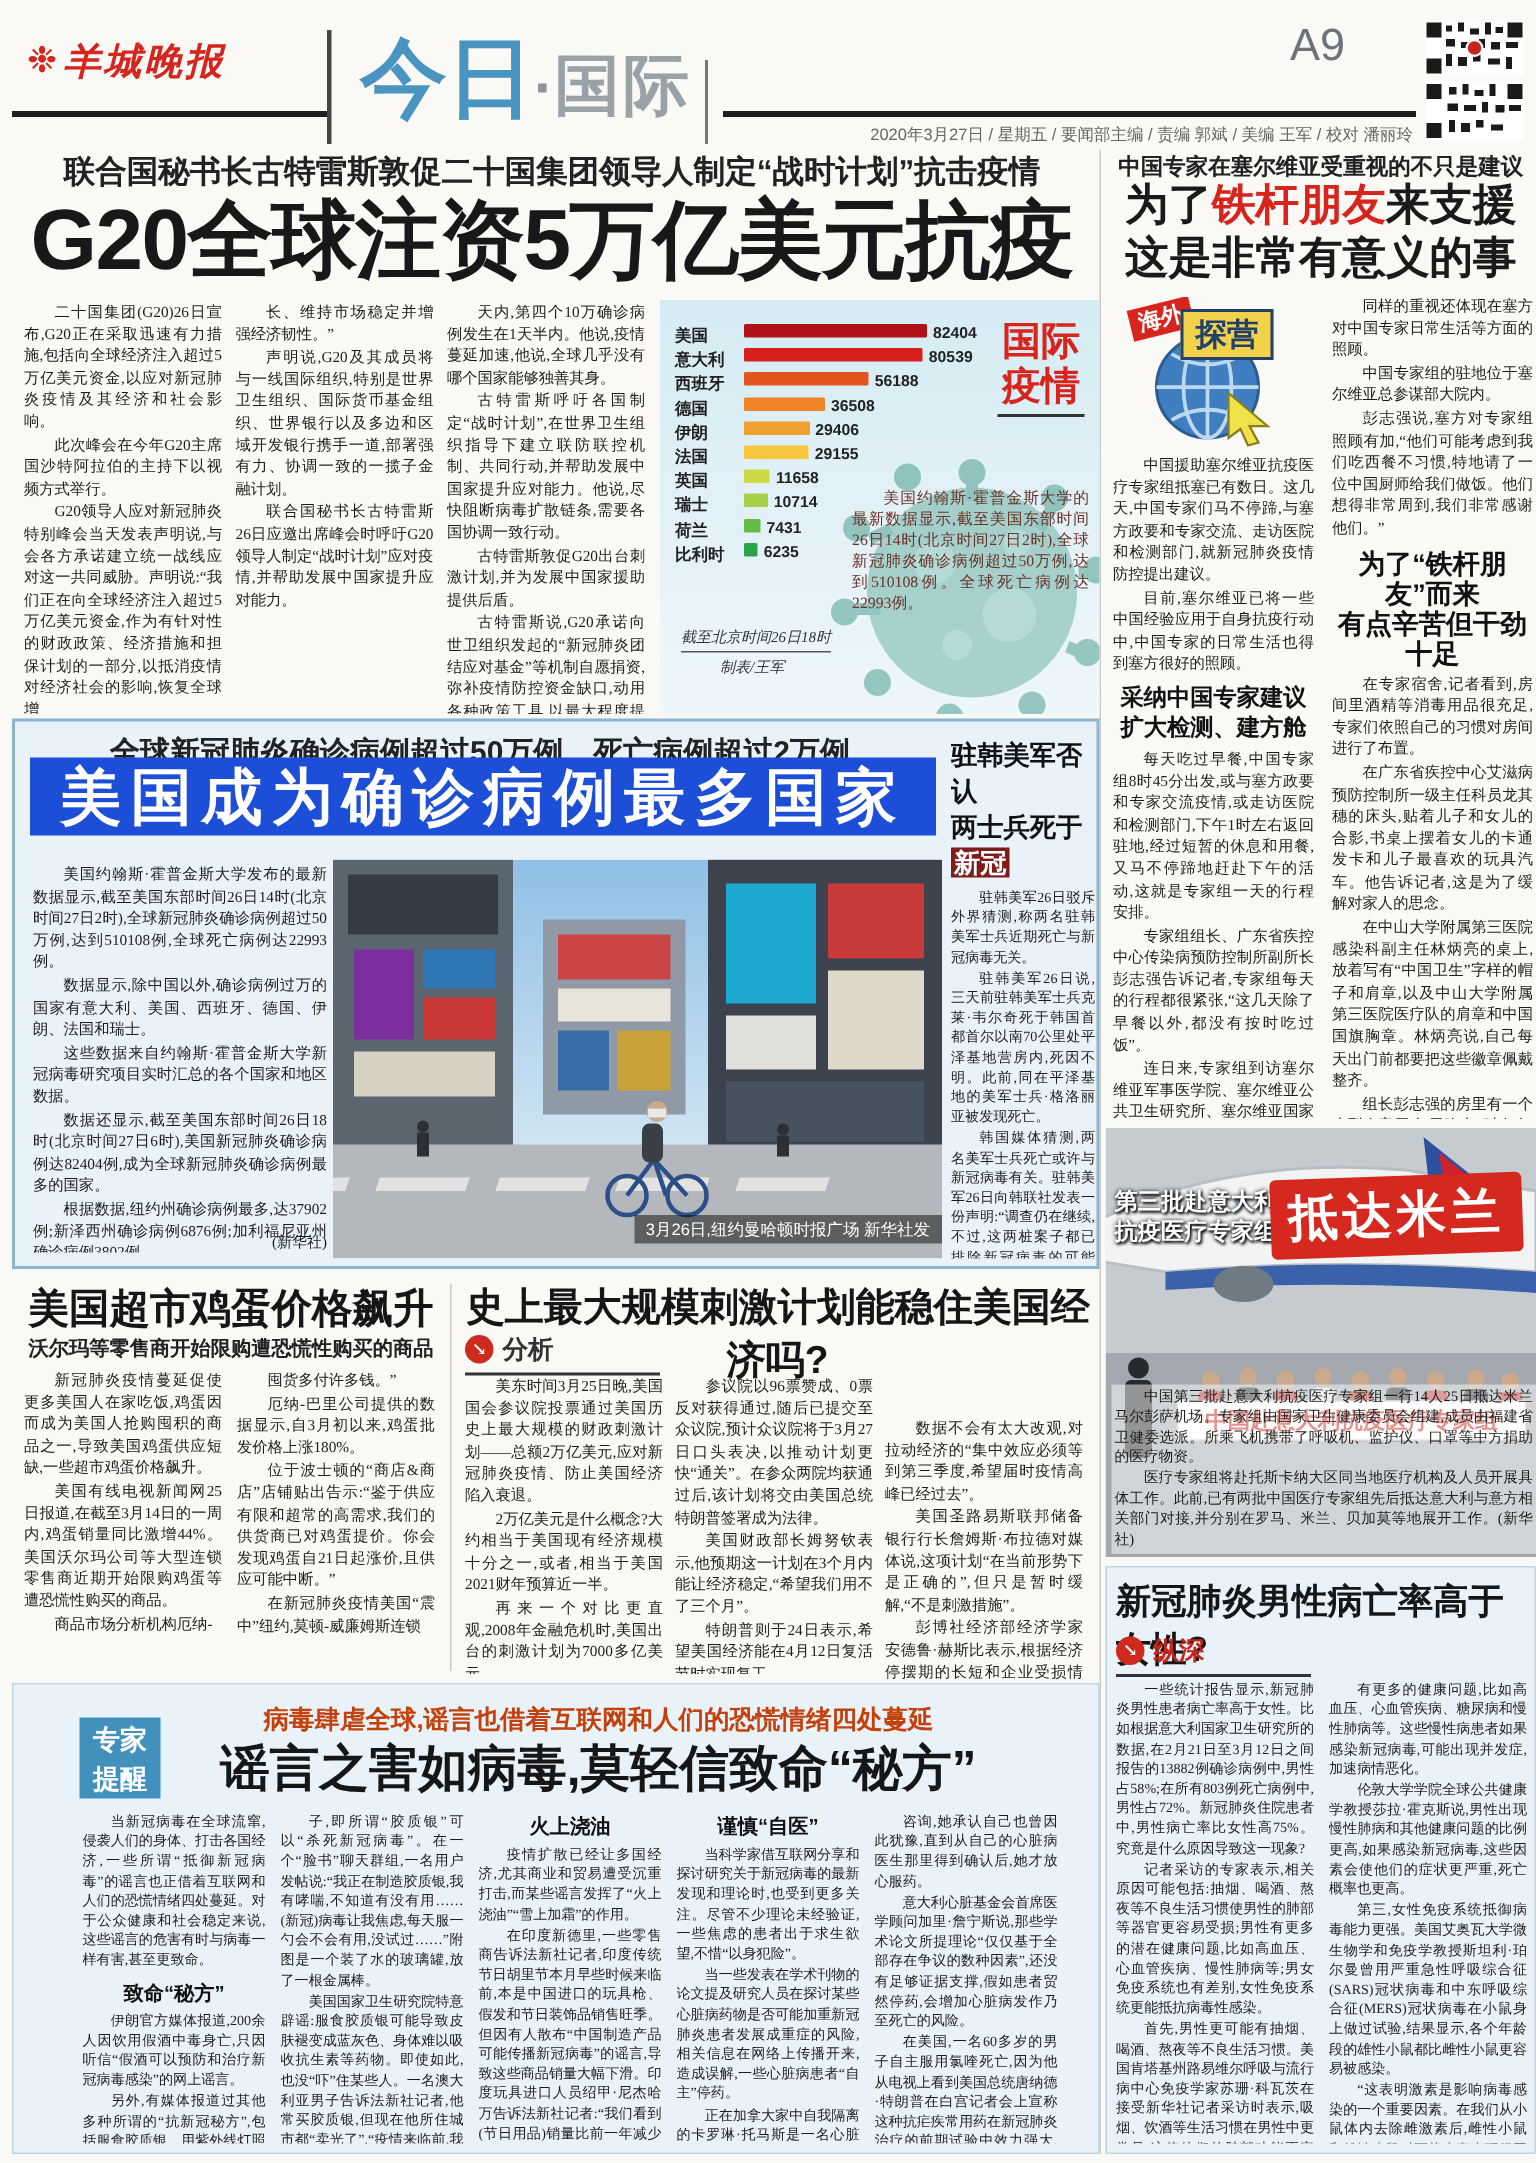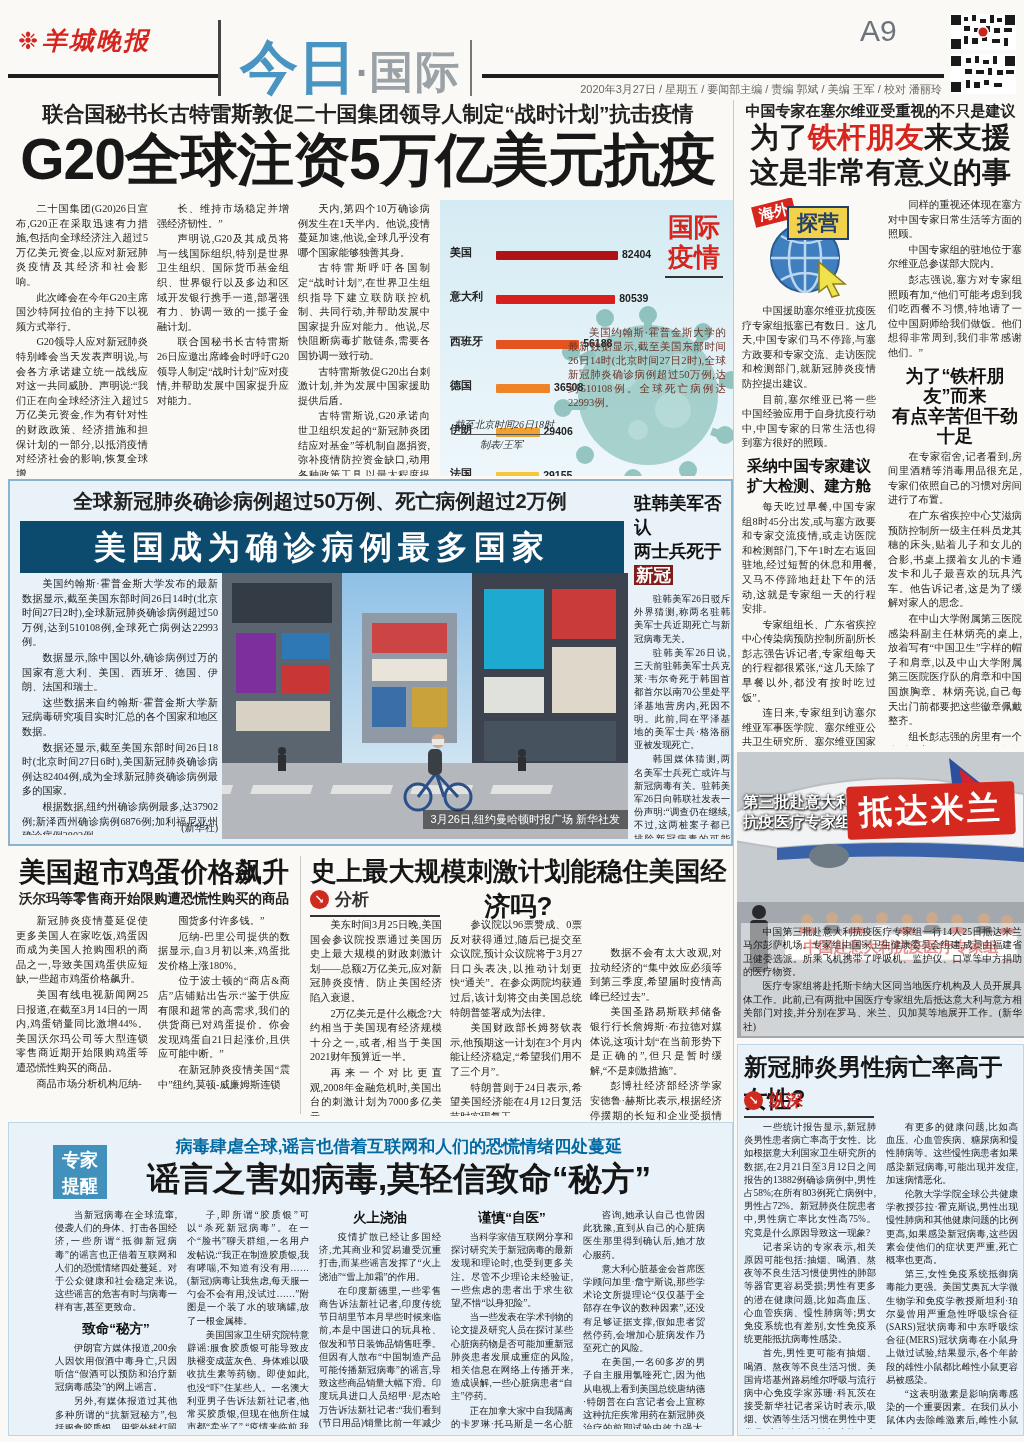--- a/index.html
+++ b/index.html
@@ -15,40 +15,40 @@
   .colsub{font-family:"Liberation Sans",sans-serif;font-weight:bold;text-align:center;
           font-size:13.5px;line-height:18px;margin:4px 0;color:#111;}
   .credit{text-align:right;font-size:10px;padding-right:4px;}
   .rule{background:#1e1e1e;}
   .vline{background:#444;}
   .kicker{font-family:"Liberation Sans",sans-serif;font-weight:bold;color:#222;}
   .tagrow{display:flex;align-items:center;gap:6px;border-bottom:2px solid #333;padding-bottom:4px;}
   .tagcircle{width:19px;height:19px;border-radius:50%;background:#cf2a1e;color:#fff;
              display:flex;align-items:center;justify-content:center;font-size:12px;font-weight:bold;}
   .hl-blue{background:#7f1d1d;color:#fff;padding:0 2px;}
-  .chartrow{display:flex;align-items:flex-end;height:16.2px;margin-top:28px;}
+  .chartrow{display:flex;align-items:flex-start;height:16.2px;}
   .chartrow .lbl{width:46px;font-family:"Liberation Sans",sans-serif;font-weight:bold;
                  font-size:11px;color:#222;flex:0 0 46px;}
   .chartrow .bar{height:9px;border-radius:1px;flex:0 0 auto;}
   .chartrow .val{font-family:"Liberation Sans",sans-serif;font-weight:bold;font-size:10.5px;
                  color:#222;margin-left:4px;}
   .photo-caption-strip{position:absolute;right:0;bottom:10px;background:rgba(20,20,20,.55);
                  color:#fff;font-size:11px;padding:2px 8px;font-family:"Liberation Sans",sans-serif;}
 </style>
 </head>
 <body>
 
 <div id="page">
 
   <div class="abs" style="left:18px;top:24px;display:flex;align-items:center;gap:4px;">
     <span style="color:#d6251f;font-size:24px;line-height:24px;">❉</span>
     <span style="color:#d6251f;font-weight:bold;font-size:25px;font-style:italic;font-family:'Liberation Serif',serif;letter-spacing:2px;">羊城晚报</span>
   </div>
   <div class="abs vline" style="left:218px;top:20px;width:3px;height:76px;"></div>
-  <div class="abs" style="left:240px;top:20px;width:230px;margin-top:14px;">
+  <div class="abs" style="left:240px;top:20px;width:230px;">
     <span class="sans" style="font-size:58px;font-weight:900;color:#4a94c2;line-height:66px;">今日</span><span class="sans" style="font-size:40px;font-weight:900;color:#8d959c;">·</span><span class="sans" style="font-size:44px;font-weight:900;color:#9aa2a8;letter-spacing:2px;">国际</span>
   </div>
   <div class="abs vline" style="left:470px;top:40px;width:2px;height:56px;background:#777;"></div>
   <div class="abs sans" style="left:860px;top:14px;font-size:30px;color:#6d737a;">A9</div>
 
   <svg class="abs" style="left:950px;top:14px;" width="66" height="80">
     <rect x="0" y="0" width="66" height="36" fill="#fff"></rect>
     <g fill="#1a1a1a">
       <rect x="1" y="1" width="10" height="10"></rect>
         <rect x="55" y="1" width="10" height="10"></rect>
@@ -258,21 +258,21 @@
         <p>在专家宿舍,记者看到,房间里酒精等消毒用品很充足,专家们依照自己的习惯对房间进行了布置。</p>
         <p>在广东省疾控中心艾滋病预防控制所一级主任科员龙其穗的床头,贴着儿子和女儿的合影,书桌上摆着女儿的卡通发卡和儿子最喜欢的玩具汽车。他告诉记者,这是为了缓解对家人的思念。</p>
         <p>在中山大学附属第三医院感染科副主任林炳亮的桌上,放着写有“中国卫生”字样的帽子和肩章,以及中山大学附属第三医院医疗队的肩章和中国国旗胸章。林炳亮说,自己每天出门前都要把这些徽章佩戴整齐。</p>
         <p>组长彭志强的房里有一个小型会客厅,每天晚上9时左右,专家组成员会到此集合开会,交流工作中存在的问题,讨论下一步该怎么做,以及给塞方提什么建议等。</p>
       </div>
 
   </div>
 
   <div class="abs" style="left:8px;top:479px;width:725px;height:367px;background:#e9f2f8;border:2px solid #8ab4cf;box-sizing:border-box;">
     <div class="kicker center" style="position:absolute;left:0;top:7px;width:620px;font-size:20px;">全球新冠肺炎确诊病例超过50万例、死亡病例超过2万例</div>
-    <div class="sans center" style="position:absolute;left:10px;top:40px;width:604px;height:52px;background:#0c4a6e;color:#fff;font-size:32px;font-weight:900;line-height:52px;letter-spacing:6px;">美国成为确诊病例最多国家</div>
+    <div class="sans center" style="position:absolute;left:10px;top:24px;width:604px;height:52px;background:#1d4ed8;color:#fff;font-size:41px;font-weight:900;line-height:52px;letter-spacing:6px;">美国成为确诊病例最多国家</div>
 
     <div class="abs b body10" style="left:12px;top:96px;width:196px;height:258px;">
         <p>美国约翰斯·霍普金斯大学发布的最新数据显示,截至美国东部时间26日14时(北京时间27日2时),全球新冠肺炎确诊病例超过50万例,达到510108例,全球死亡病例达22993例。</p>
         <p>数据显示,除中国以外,确诊病例过万的国家有意大利、美国、西班牙、德国、伊朗、法国和瑞士。</p>
         <p>这些数据来自约翰斯·霍普金斯大学新冠病毒研究项目实时汇总的各个国家和地区数据。</p>
         <p>数据还显示,截至美国东部时间26日18时(北京时间27日6时),美国新冠肺炎确诊病例达82404例,成为全球新冠肺炎确诊病例最多的国家。</p>
         <p>根据数据,纽约州确诊病例最多,达37902例;新泽西州确诊病例6876例;加利福尼亚州确诊病例3802例。</p>
       </div>
     <div class="abs credit" style="left:12px;top:340px;width:196px;">(新华社)</div>
 
@@ -382,21 +382,21 @@
         <p>哈佛大学教授、前白宫经济顾问贾森·弗曼表示,未来数天或数周内还需要进一步的刺激措施来进一步提振经济,现在应该着手展开这方面的工作了。</p>
       </div>
 
   </div>
 
   <div class="abs" style="left:8px;top:1122px;width:725px;height:314px;background:#e9f2f8;border:1px solid #bcd6e6;box-sizing:border-box;">
     <div class="abs sans center" style="left:44px;top:22px;width:54px;height:54px;background:#4291bd;color:#fff;font-size:18px;font-weight:900;line-height:26px;padding-top:2px;box-sizing:border-box;">
       <div>专家</div>
         <div>提醒</div>
     </div>
-    <div class="kicker center" style="position:absolute;left:110px;top:12px;width:560px;font-size:17px;color:#0369a1;">病毒肆虐全球,谣言也借着互联网和人们的恐慌情绪四处蔓延</div>
+    <div class="kicker center" style="position:absolute;left:110px;top:12px;width:560px;font-size:17px;color:#c2410c;">病毒肆虐全球,谣言也借着互联网和人们的恐慌情绪四处蔓延</div>
     <div class="sans center" style="position:absolute;left:100px;top:34px;width:580px;font-size:33px;font-weight:900;color:#161616;">谣言之害如病毒,莫轻信致命“秘方”</div>
 
     <div class="abs" style="left:46px;top:86px;width:122px;height:220px;overflow:hidden;">
       <div class="b body9">
           <p>当新冠病毒在全球流窜,侵袭人们的身体、打击各国经济,一些所谓“抵御新冠病毒”的谣言也正借着互联网和人们的恐慌情绪四处蔓延。对于公众健康和社会稳定来说,这些谣言的危害有时与病毒一样有害,甚至更致命。</p>
         </div>
       <div class="colsub">致命“秘方”</div>
       <div class="b body9">
           <p>伊朗官方媒体报道,200余人因饮用假酒中毒身亡,只因听信“假酒可以预防和治疗新冠病毒感染”的网上谣言。</p>
           <p>另外,有媒体报道过其他多种所谓的“抗新冠秘方”,包括服食胶质银、用紫外线灯照射和氯漂白等。卫生官员已经警告说,这些方法如果使用不当,容易对人体造成伤害。</p>

